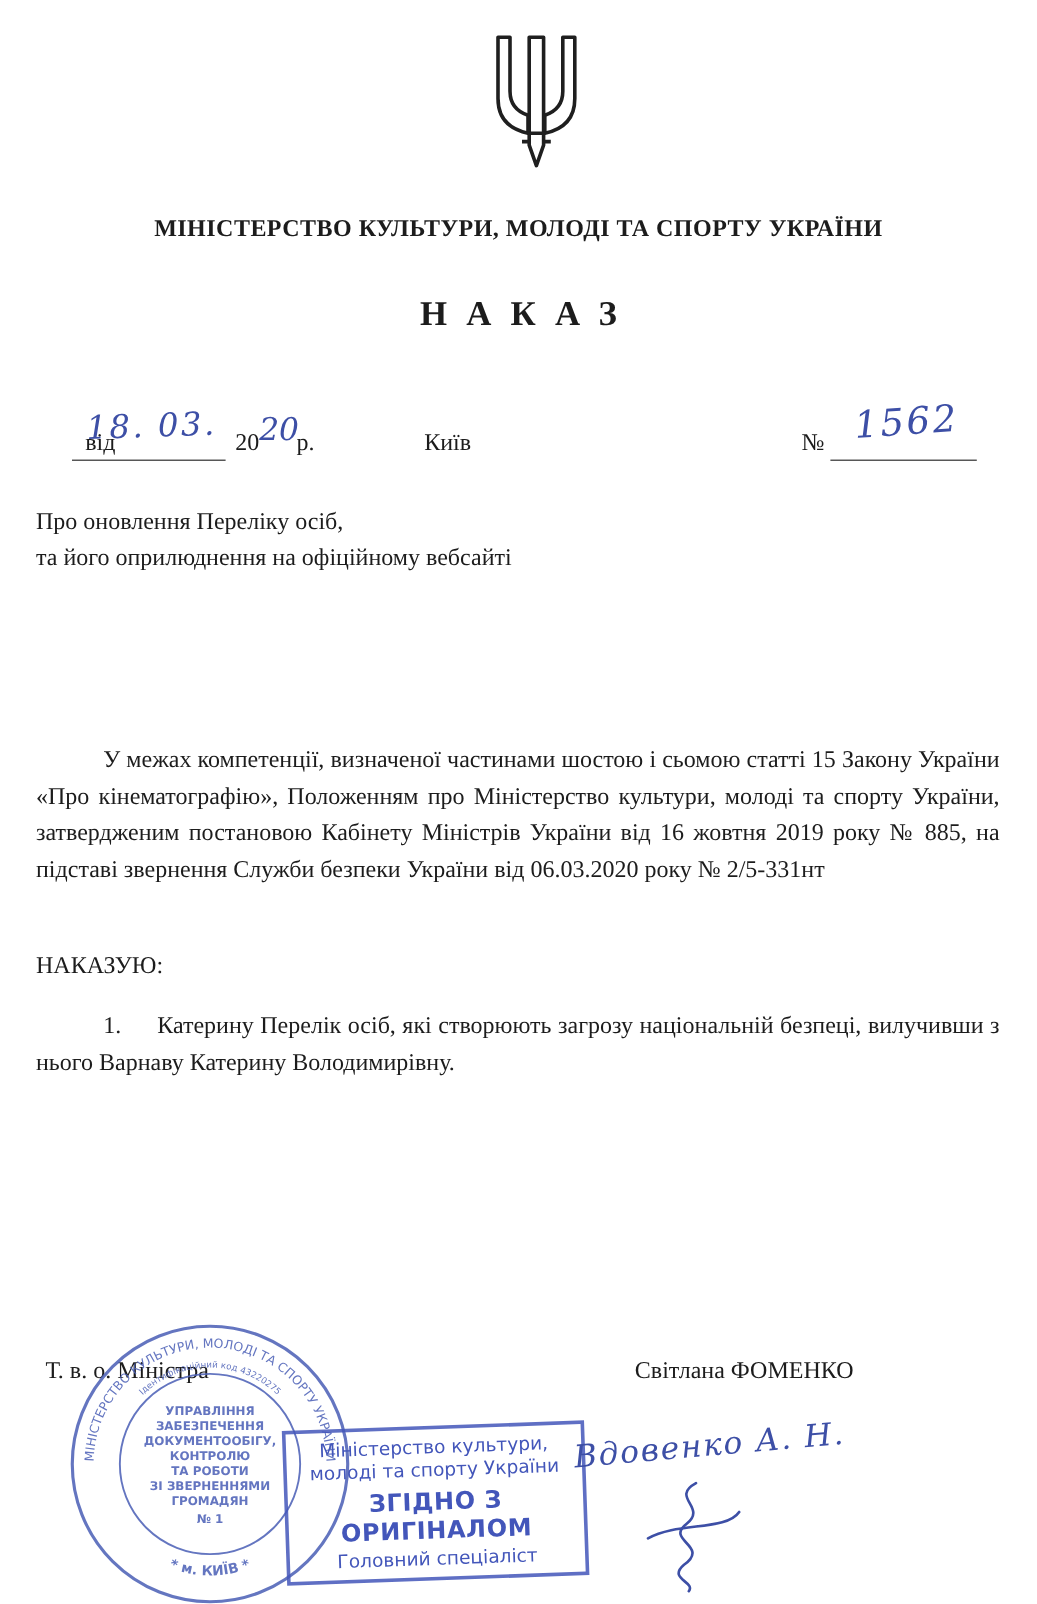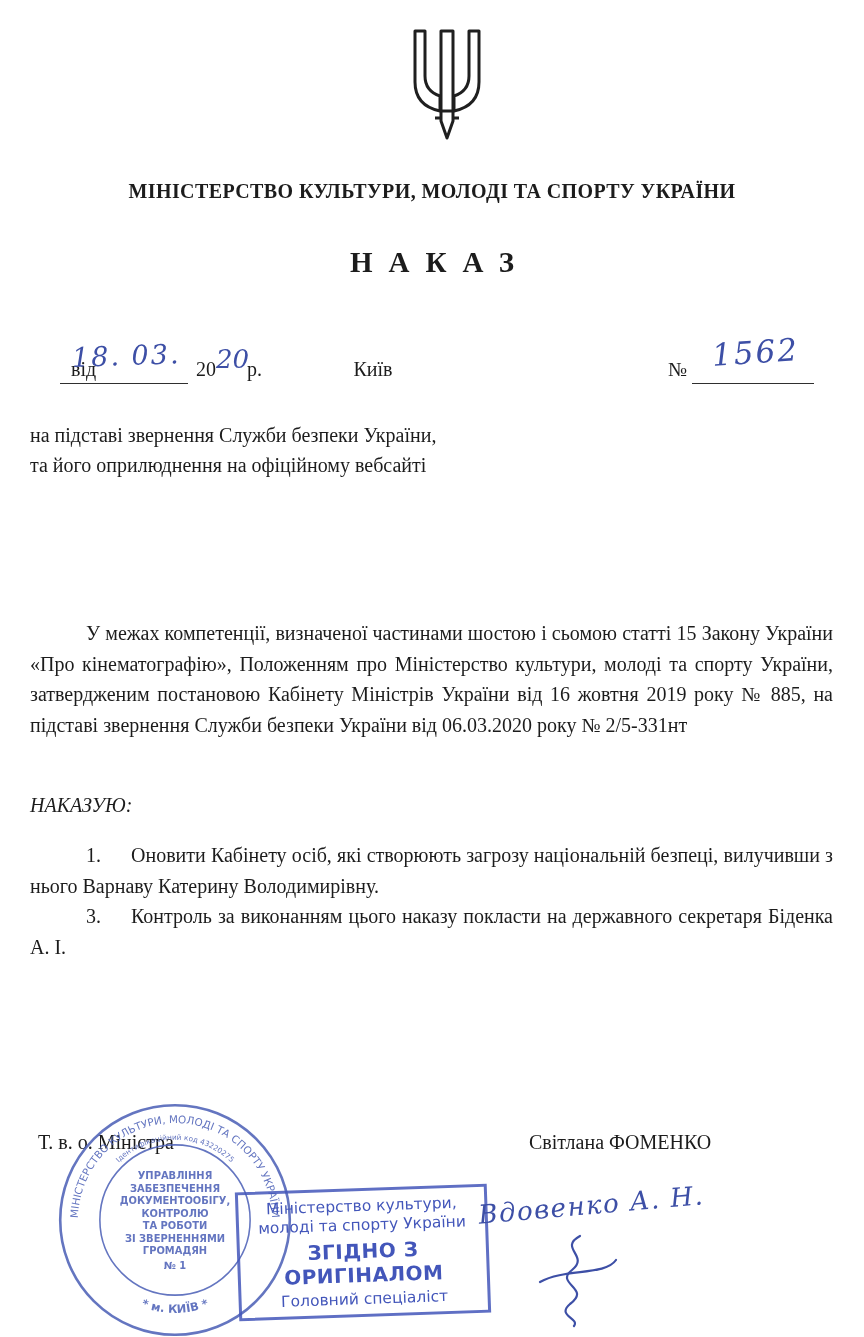--- a/index.html
+++ b/index.html
@@ -18,21 +18,21 @@
   .date-underline{top:383px;left:60px;width:128px;}
   .year-printed{top:358px;left:196px;}
   .hw-year{top:344px;left:216px;font-size:26px;}
   .year-suffix{top:358px;left:247px;}
   .city{top:358px;left:0;width:746px;text-align:center;}
   .num-sign{top:358px;left:668px;}
   .hw-num{top:334px;left:712px;font-size:31px;transform:rotate(-4deg);letter-spacing:2px;}
   .num-underline{top:383px;left:692px;width:122px;}
   .subject{top:420px;left:30px;width:560px;font-size:20px;line-height:30px;}
   .body-par{top:618px;left:30px;width:803px;font-size:20px;line-height:30.5px;text-align:justify;text-indent:56px;}
-  .order-word{top:794px;left:30px;font-size:20px;font-style:italic;}
+  .order-word{top:794px;left:30px;font-size:20px;}
   .items{top:840px;left:30px;width:803px;}
   .items p{margin:0;font-size:20px;line-height:30.5px;text-align:justify;text-indent:56px;}
   .item-num{margin-right:30px;}
   .sig-pos{top:1131px;left:38px;font-size:20px;z-index:1;}
   .sig-name{top:1131px;left:529px;font-size:20px;z-index:1;}
   .round-stamp{left:55px;top:1100px;width:240px;height:240px;opacity:.88;z-index:2;}
   .rect-stamp{
     left:237px;top:1188px;width:230px;z-index:3;transform:rotate(-2deg);
     border:3.5px solid rgba(67,86,186,.85);color:#4356ba;text-align:center;
     padding:6px 8px;font-family:"DejaVu Sans",sans-serif;
@@ -66,31 +66,30 @@
 <div class="abs u-line date-underline"></div>
 <span class="abs plain year-printed">20</span>
 <span class="abs hw hw-year">20</span>
 <span class="abs plain year-suffix">р.</span>
 <div class="abs plain city">Київ</div>
 <span class="abs plain num-sign">№</span>
 <span class="abs hw hw-num">1562</span>
 <div class="abs u-line num-underline"></div>
 
 <div class="abs subject">
-  <div>на підставі звернення Служби безпеки України,</div>
+  <div>Про оновлення Переліку осіб,</div>
   <div>та його оприлюднення на офіційному вебсайті</div>
 </div>
 
 <div class="abs body-par">У межах компетенції, визначеної частинами шостою і сьомою статті 15 Закону України «Про кінематографію», Положенням про Міністерство культури, молоді та спорту України, затвердженим постановою Кабінету Міністрів України від 16 жовтня 2019 року № 885, на підставі звернення Служби безпеки України від 06.03.2020 року № 2/5-331нт</div>
 
 <div class="abs order-word">НАКАЗУЮ:</div>
 
 <div class="abs items">
-  <p><span class="item-num">1.</span><span>Оновити Кабінету осіб, які створюють загрозу національній безпеці, вилучивши з нього Варнаву Катерину Володимирівну.</span></p>
-  <p><span class="item-num">3.</span><span>Контроль за виконанням цього наказу покласти на державного секретаря Біденка А. І.</span></p>
+  <p><span class="item-num">1.</span><span>Катерину Перелік осіб, які створюють загрозу національній безпеці, вилучивши з нього Варнаву Катерину Володимирівну.</span></p>
 </div>
 
 <span class="abs sig-pos">Т. в. о. Міністра</span>
 <span class="abs sig-name">Світлана ФОМЕНКО</span>
 
 <svg class="abs round-stamp" viewBox="0 0 230 230">
   <defs>
     <path id="arcTop" d="M 22 115 A 93 93 0 1 1 208 115"></path>
     <path id="arcBottom" d="M 26 115 A 89 89 0 1 0 204 115"></path>
     <path id="arcInnerTop" d="M 38 115 A 77 77 0 1 1 192 115"></path>

